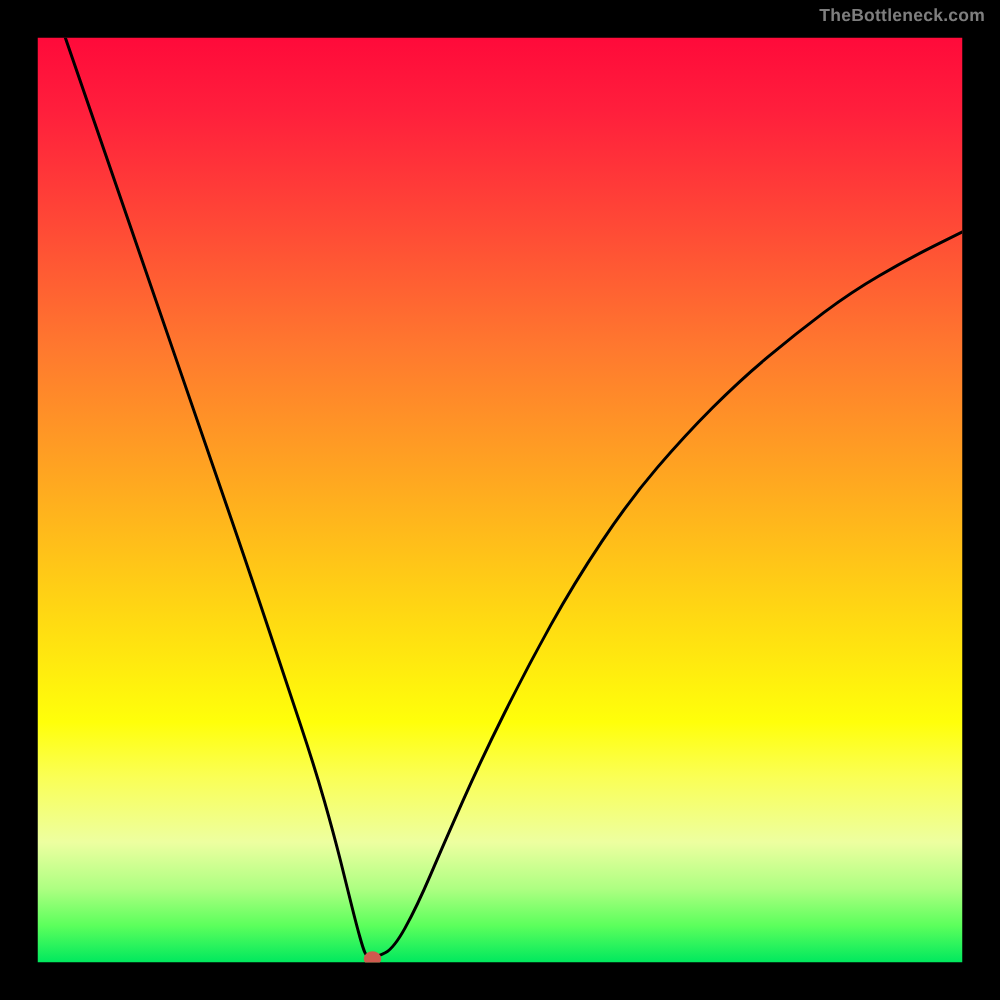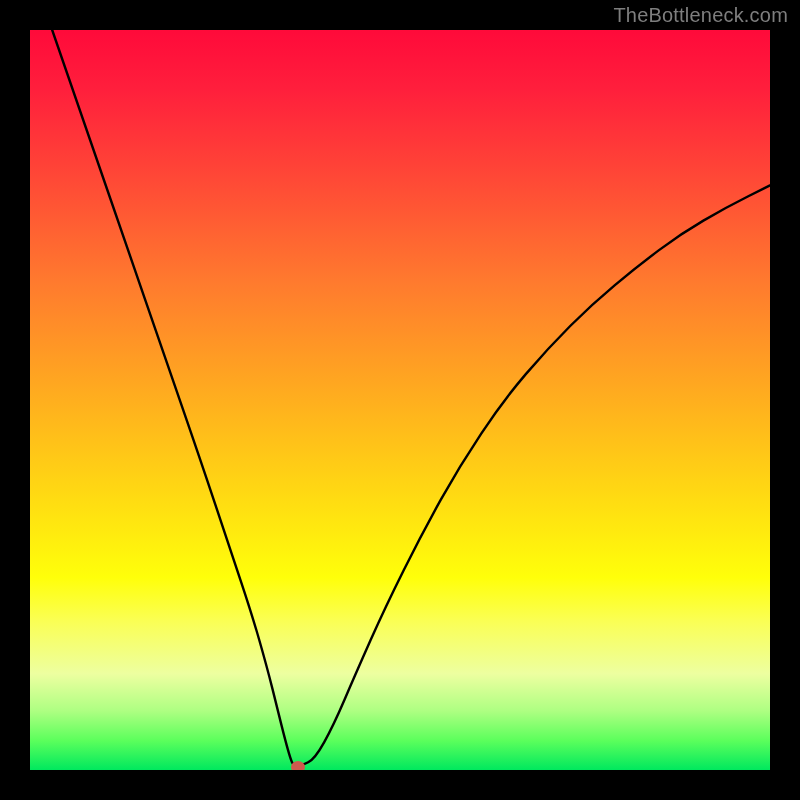--- a/index.html
+++ b/index.html
@@ -15,22 +15,22 @@
     position: relative;
     width: 800px;
     height: 800px;
     background: #000;
   }
   .watermark {
     position: absolute;
     top: 4px;
     right: 12px;
     color: #7e7e7e;
-    font-size: 20px;
-    font-weight: 400;
+    font-size: 14px;
+    font-weight: 700;
     letter-spacing: 0.2px;
     z-index: 5;
   }
   .plot-area {
     position: absolute;
     left: 30px;
     top: 30px;
     width: 740px;
     height: 740px;
     overflow: hidden;

